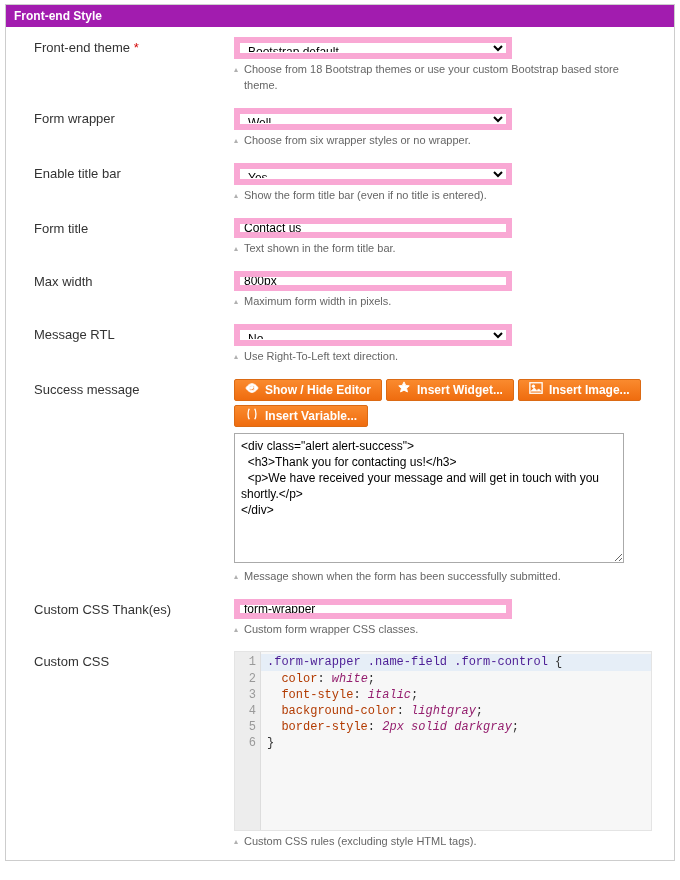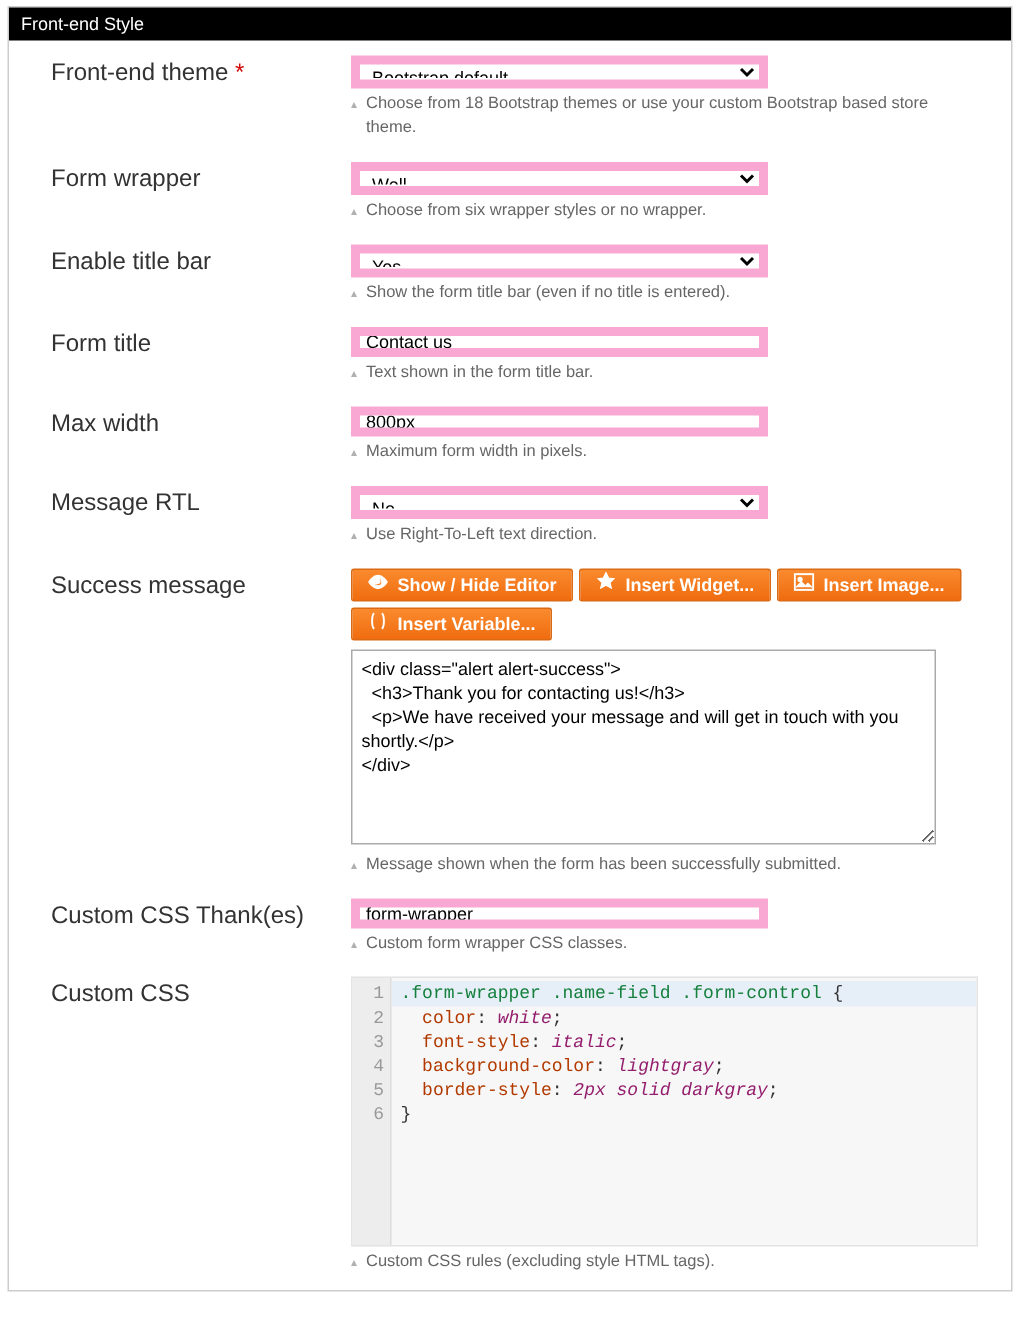--- a/index.html
+++ b/index.html
@@ -11,40 +11,40 @@
     background: #fff;
     padding: 4px;
     width: 680px;
   }
   .panel {
     border: 1px solid #cdcdcd;
     width: 670px;
     margin: 0 auto;
   }
   .panel-header {
-    background: #000000;
+    background: #a21caf;
     color: #fff;
-    font-weight: normal;
+    font-weight: bold;
     font-size: 12px;
     padding: 4px 8px;
   }
   .form-body {
     padding: 10px 22px 10px 28px;
   }
   .row {
     display: flex;
     align-items: flex-start;
     margin-bottom: 14px;
   }
   .row:last-child { margin-bottom: 0; }
   .label-col {
     width: 200px;
     padding-top: 3px;
     padding-right: 10px;
-    font-size: 16px;
+    font-size: 13px;
     color: #333;
   }
   .req { color: #d40707; }
   .ctrl-col {
     flex: 1;
     min-width: 0;
   }
   select.ctrl, input.ctrl {
     width: 278px;
     height: 20px;
@@ -132,21 +132,21 @@
     line-height: 1.35;
     white-space: pre;
     overflow: hidden;
   }
   .code-area .hl-line {
     background: #e6eef7;
     display: block;
     margin: 0 -6px;
     padding: 0 6px;
   }
-  .css-sel  { color: #15803d; }
+  .css-sel  { color: #4c1d95; }
   .css-prop { color: #b23a00; }
   .css-val  { color: #941e6e; font-style: italic; }
   .css-punc { color: #333; }
   .hscroll {
     width: 640px;
     height: 16px;
     margin: 6px auto 0 auto;
     overflow-x: scroll;
     overflow-y: hidden;
   }

